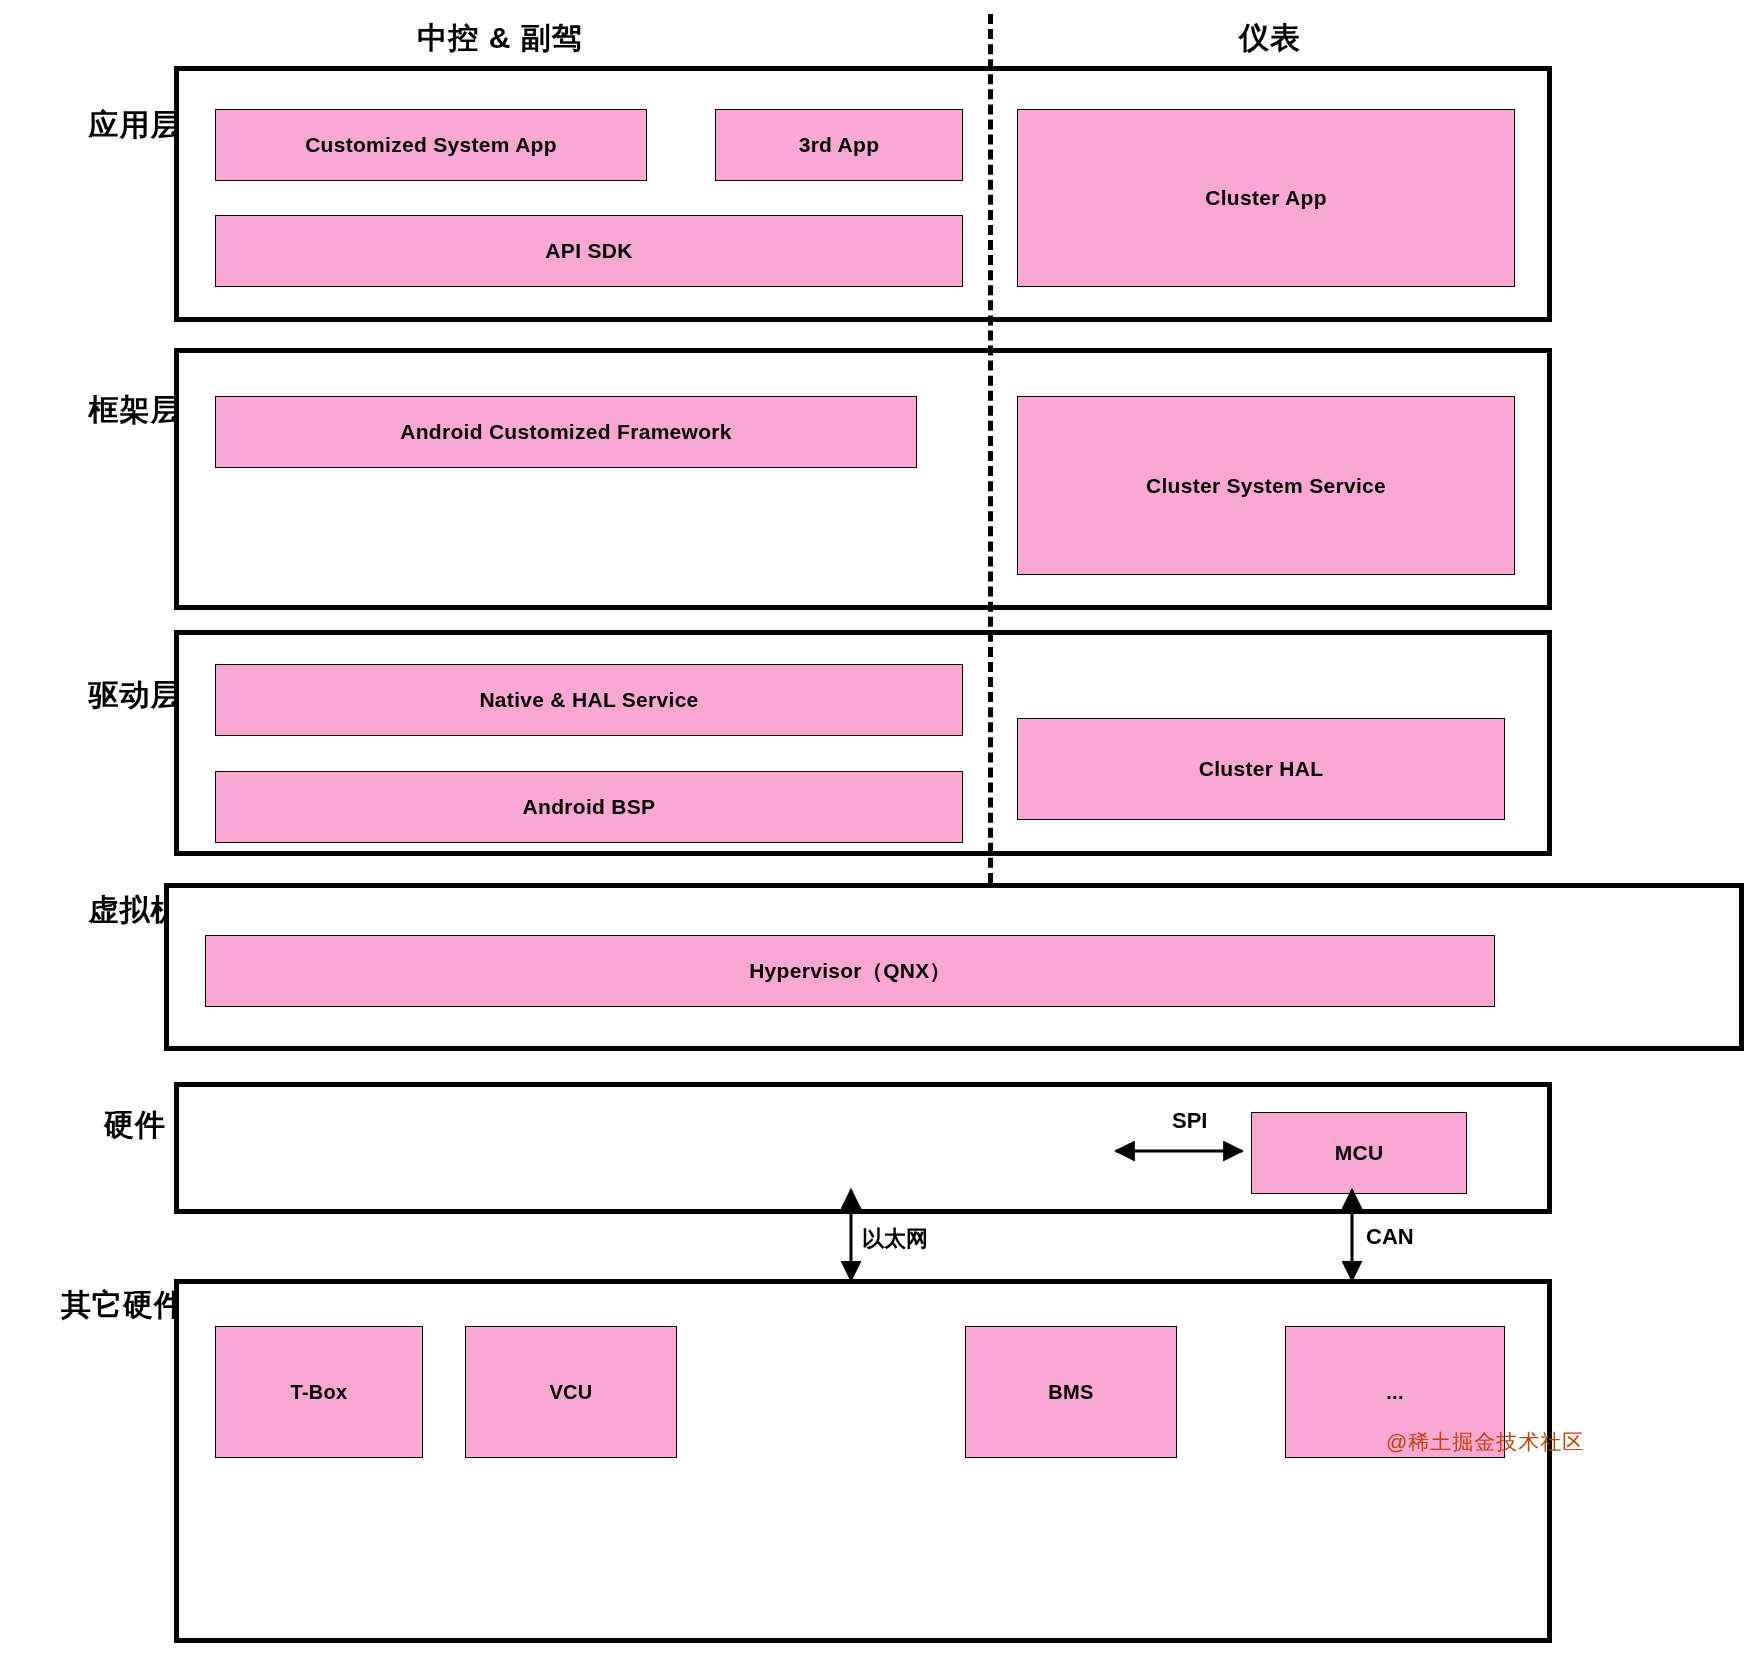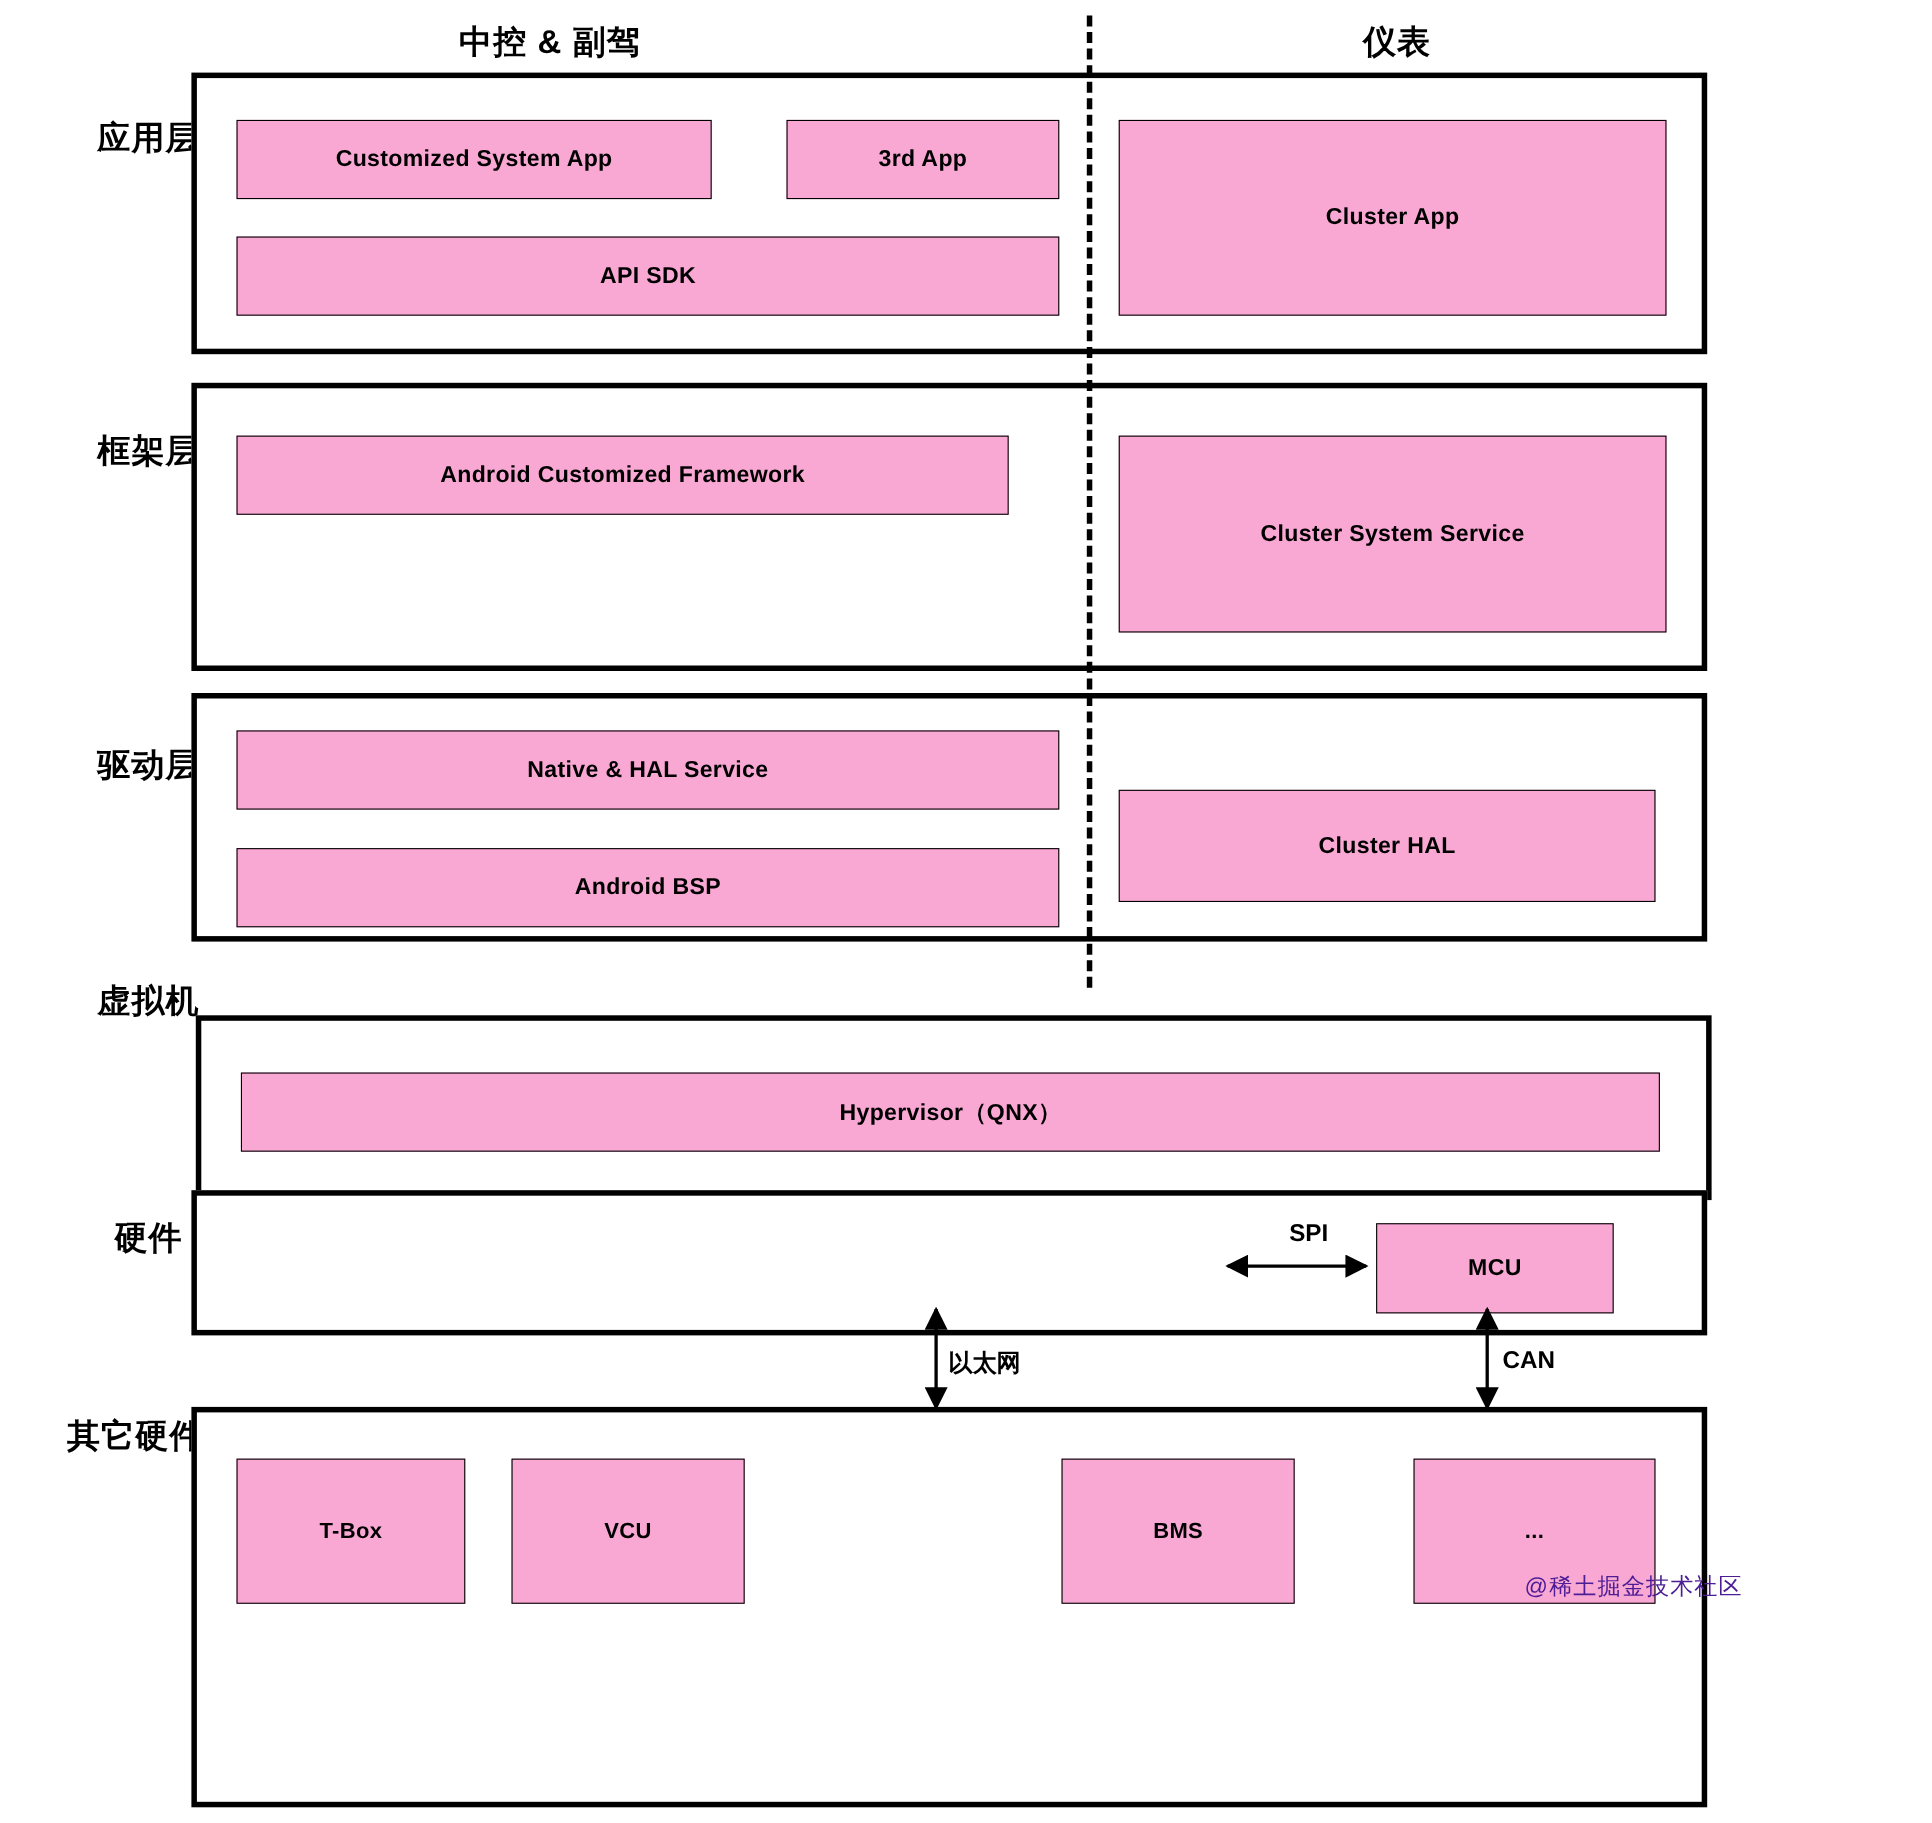--- a/index.html
+++ b/index.html
@@ -77,21 +77,21 @@
     left: 0;
     top: 0;
     width: 1756px;
     height: 1657px;
     pointer-events: none;
   }
   
   .watermark {
     position: absolute;
     font-size: 21px;
-    color: #4c1d95;
+    color: #c2410c;
     white-space: nowrap;
     letter-spacing: 1px;
   }
 </style>
 </head>
 <body>
 
 <div id="canvas">
 
   <div class="col-header" style="left:330px; top:18px; width:340px;">中控 &amp; 副驾</div>
@@ -135,21 +135,21 @@
     <div class="block" style="left:36px; top:136px; width:748px; height:72px;">
       <span>Android BSP</span>
     </div>
     <div class="block" style="left:838px; top:83px; width:488px; height:102px;text-align:right;">
       <span>Cluster HAL</span>
     </div>
   </div>
 
   <div class="divider" style="left:988px; top:14px; height:884px;"></div>
 
-  <div class="layer" style="left:178px; top:883px; width:1378px; height:168px;margin-top:40px;">
+  <div class="layer" style="left:164px; top:883px; width:1580px; height:168px;">
     <div class="block" style="left:36px; top:47px; width:1290px; height:72px;">
       <span>Hypervisor（QNX）</span>
     </div>
   </div>
 
   <div class="layer" style="left:174px; top:1082px; width:1378px; height:132px;">
     <div class="block" style="left:1072px; top:25px; width:216px; height:82px;">
       <span>MCU</span>
     </div>
   </div>

